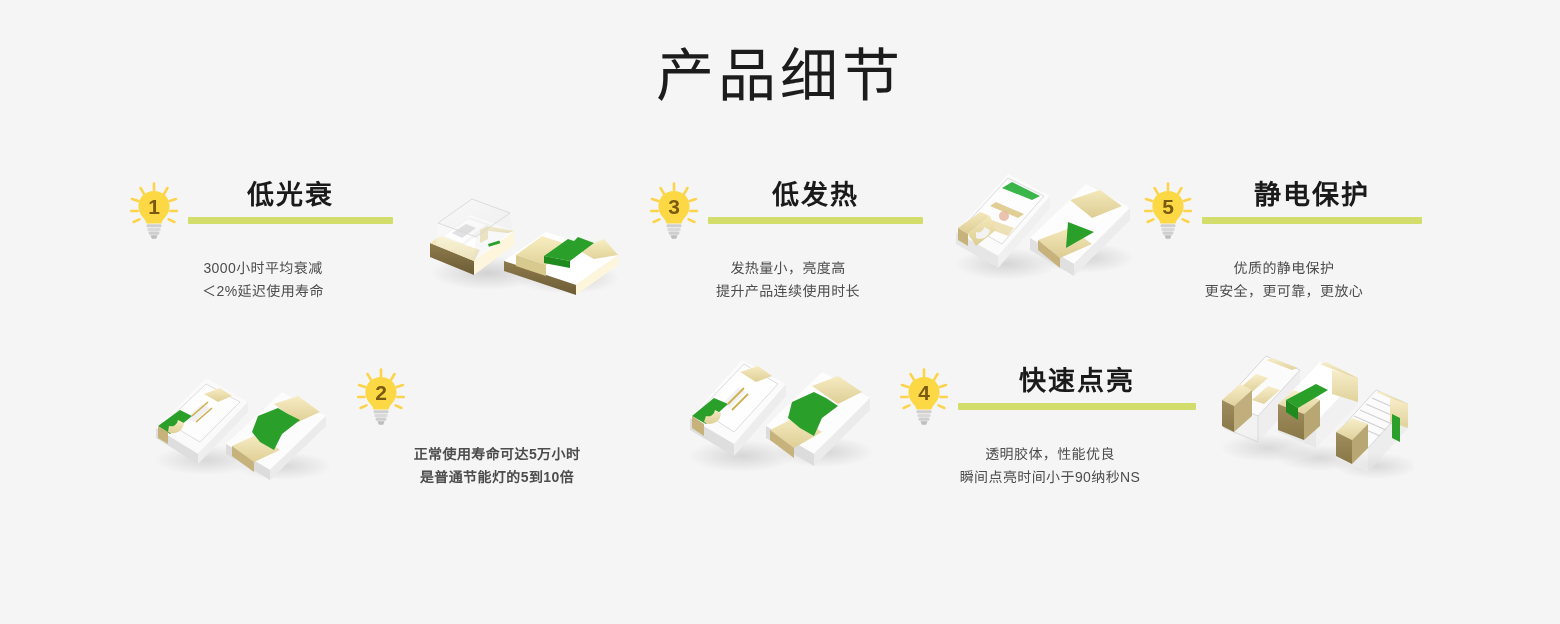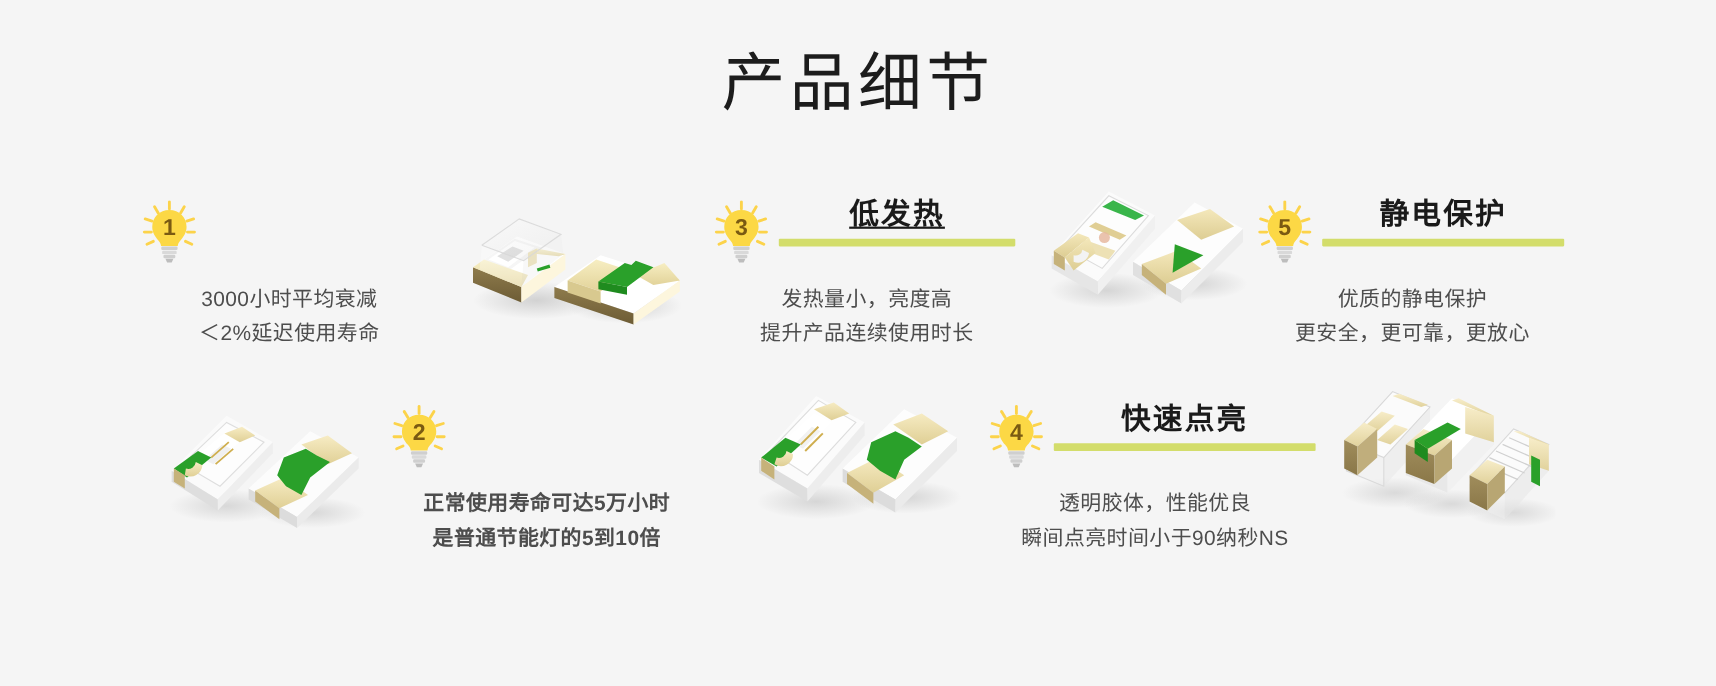--- a/index.html
+++ b/index.html
@@ -37,21 +37,21 @@
     font-size:27px;font-weight:700;color:#1a1a1a;
     letter-spacing:2px;line-height:1;
     text-align:center;
     white-space:nowrap;
   }
   .rule{
     height:7px;margin-top:8px;border-radius:1px;
   }
   .feat-desc{
     margin-top:17px;
-    font-size:19px;
+    font-size:14px;
     color:#4d4d4d;
     line-height:1.65;
     text-align:center;
     white-space:nowrap;
   }
   .feat-desc div{letter-spacing:.4px;}
 
   
   .product{position:absolute;}
   .product svg{display:block;}
@@ -79,20 +79,24 @@
             <line x1="46.4" y1="40" x2="40.6" y2="37.4"></line>
           </g>
           <path d="M26 9 C34.8 9 41.6 15.6 41.6 24.2 C41.6 29.6 38.8 33.4 36.2 36.4 C34.6 38.2 33.8 39.6 33.6 41.6 L18.4 41.6 C18.2 39.6 17.4 38.2 15.8 36.4 C13.2 33.4 10.4 29.6 10.4 24.2 C10.4 15.6 17.2 9 26 9 Z" fill="#fcd845"></path>
           <rect x="18.6" y="42.2" width="14.8" height="3.1" rx="1.1" fill="#cfcfcf"></rect>
           <rect x="19.4" y="45.9" width="13.2" height="3.1" rx="1.1" fill="#d9d9d9"></rect>
           <rect x="20.6" y="49.6" width="10.8" height="3.1" rx="1.1" fill="#cfcfcf"></rect>
           <path d="M22.4 53.3 h7.2 l-1.5 3.4 h-4.2 Z" fill="#bdbdbd"></path>
           <text x="26" y="32" text-anchor="middle" font-family="'Liberation Sans',sans-serif" font-size="21" font-weight="700" fill="#7a5a12">1</text>
         </svg>
       </div>
+      <div class="head-text">
+        <div class="feat-title" style="width:205px;">低光衰</div>
+        <div class="rule" style="width:205px;background:#d3dd6b;"></div>
+      </div>
     </div>
     <div class="feat-desc" style="width:258px;margin-left:6px;">
       <div>3000小时平均衰减</div>
       <div>＜2%延迟使用寿命</div>
     </div>
   </div>
 
   <div class="product" style="left:418px;top:183px;">
     <svg width="206" height="118" viewBox="0 0 206 118" xmlns="http://www.w3.org/2000/svg">
       <defs>
@@ -166,21 +170,21 @@
           </g>
           <path d="M26 9 C34.8 9 41.6 15.6 41.6 24.2 C41.6 29.6 38.8 33.4 36.2 36.4 C34.6 38.2 33.8 39.6 33.6 41.6 L18.4 41.6 C18.2 39.6 17.4 38.2 15.8 36.4 C13.2 33.4 10.4 29.6 10.4 24.2 C10.4 15.6 17.2 9 26 9 Z" fill="#fcd845"></path>
           <rect x="18.6" y="42.2" width="14.8" height="3.1" rx="1.1" fill="#cfcfcf"></rect>
           <rect x="19.4" y="45.9" width="13.2" height="3.1" rx="1.1" fill="#d9d9d9"></rect>
           <rect x="20.6" y="49.6" width="10.8" height="3.1" rx="1.1" fill="#cfcfcf"></rect>
           <path d="M22.4 53.3 h7.2 l-1.5 3.4 h-4.2 Z" fill="#bdbdbd"></path>
           <text x="26" y="32" text-anchor="middle" font-family="'Liberation Sans',sans-serif" font-size="21" font-weight="700" fill="#7a5a12">3</text>
         </svg>
       </div>
       <div class="head-text">
-        <div class="feat-title" style="width:215px;text-decoration:underline;">低发热</div>
+        <div class="feat-title" style="width:215px;">低发热</div>
         <div class="rule" style="width:215px;background:#d3dd6b;"></div>
       </div>
     </div>
     <div class="feat-desc" style="width:268px;margin-left:6px;text-align:center;">
       <div>发热量小，亮度高</div>
       <div>提升产品连续使用时长</div>
     </div>
   </div>
 
   <div class="product" style="left:946px;top:166px;">

